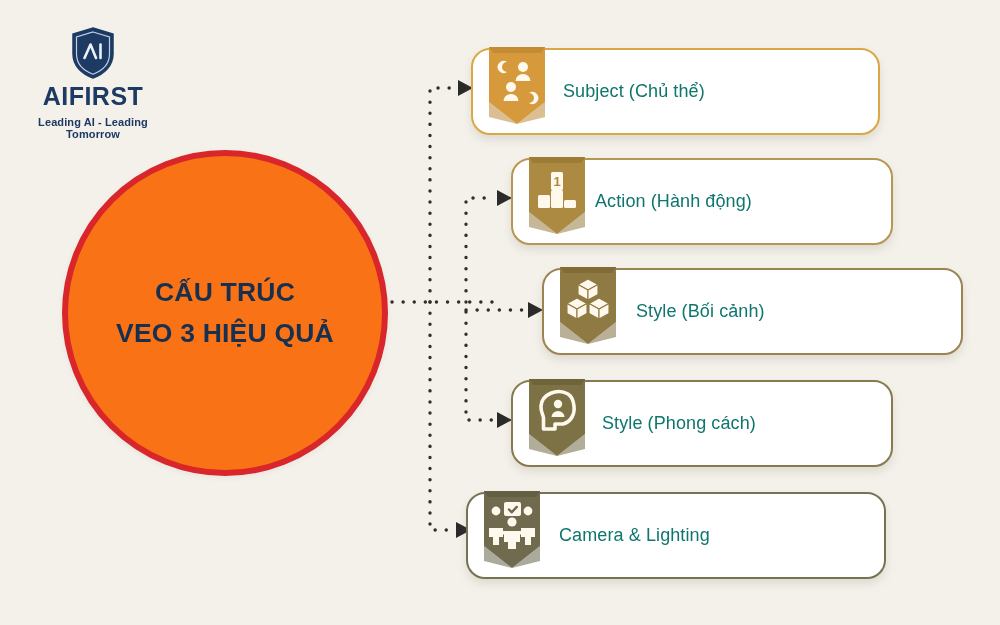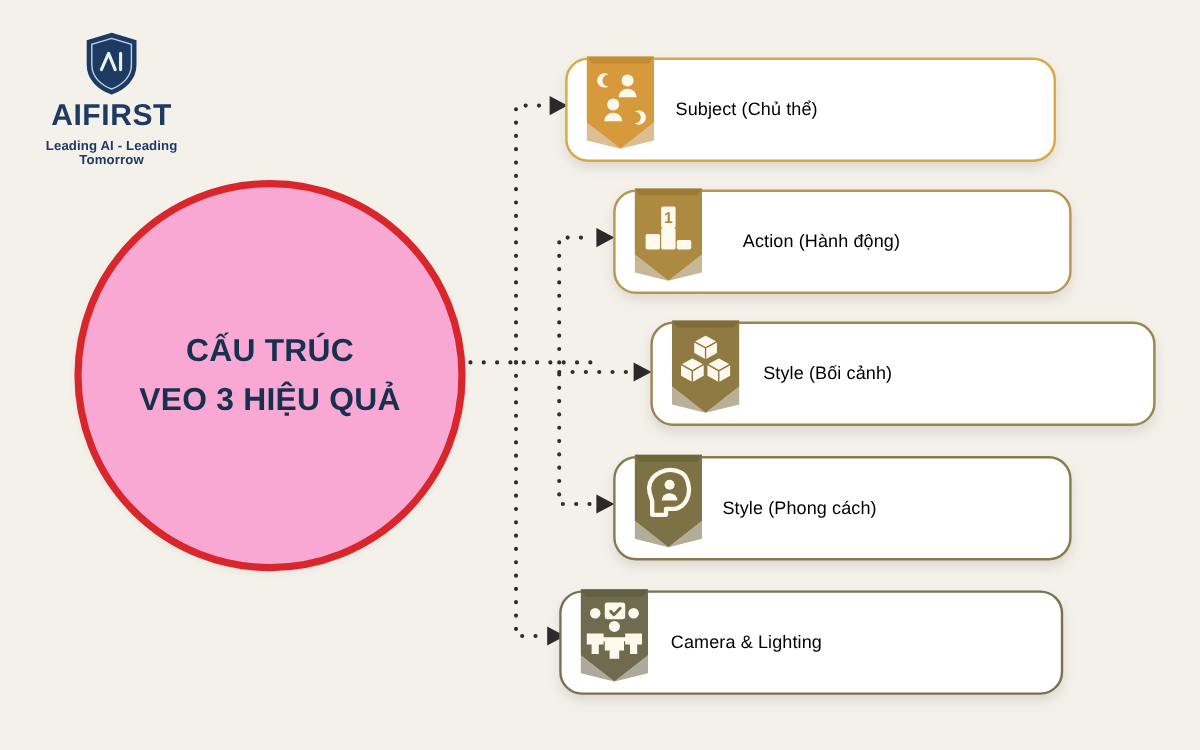--- a/index.html
+++ b/index.html
@@ -52,21 +52,21 @@
   }
 
   
   .center-circle {
     position: absolute;
     left: 62px;
     top: 150px;
     width: 326px;
     height: 326px;
     border-radius: 50%;
-    background: #f9a8d4;
+    background: #f97316;
     border: 6px solid #D9262B;
     box-sizing: border-box;
     display: flex;
     align-items: center;
     justify-content: center;
     box-shadow: 0 2px 6px rgba(0,0,0,0.05);
   }
   .center-text {
     text-align: center;
     color: #17304F;
@@ -93,22 +93,22 @@
     position: absolute;
     height: 87px;
     background: #FFFFFF;
     border-radius: 19px;
     box-sizing: border-box;
     display: flex;
     align-items: center;
     box-shadow: 0 5px 9px rgba(120,110,90,0.17);
   }
   .card-label {
-    font-size: 15px;
-    color: #000000;
+    font-size: 18px;
+    color: #0f766e;
     font-weight: 400;
     letter-spacing: 0.1px;
     white-space: nowrap;
   }
   .badge {
     position: absolute;
     left: 14px;
     top: -5px;
     width: 60px;
     height: 84px;
@@ -192,21 +192,21 @@
         <path d="M58 57 L30 79 L58 72 Z" fill="#8E6F2E" opacity="0.5"></path>
         <g fill="#FFF8EC">
           <rect x="24" y="17" width="12" height="18" rx="1.5"></rect>
           <rect x="11" y="40" width="12" height="13" rx="1.5"></rect>
           <rect x="24" y="35" width="12" height="18" rx="1.5"></rect>
           <rect x="37" y="45" width="12" height="8" rx="1.5"></rect>
         </g>
         <text x="30" y="31" font-size="13" font-weight="700" fill="#AD8A42" text-anchor="middle" font-family="Liberation Sans, sans-serif">1</text>
       </svg>
     </div>
-    <span class="card-label" style="margin-left:106px;">Action (Hành động)</span>
+    <span class="card-label" style="margin-left:82px;">Action (Hành động)</span>
   </div>
 
   <div class="card" style="left:542px; top:268px; width:421px; border:2.2px solid #9A8450;">
     <div class="badge">
       <svg class="badge-svg" viewBox="0 0 60 84">
         <path d="M2 2 H58 V57 L30 79 L2 57 Z" fill="#907A43"></path>
         <path d="M2 2 H58 L54 8 H6 Z" fill="#75612F" opacity="0.55"></path>
         <path d="M2 57 L30 79 L2 72 Z" fill="#75612F" opacity="0.5"></path>
         <path d="M58 57 L30 79 L58 72 Z" fill="#75612F" opacity="0.5"></path>
         <g fill="#FFF8EC" stroke="#907A43" stroke-width="1.1">

